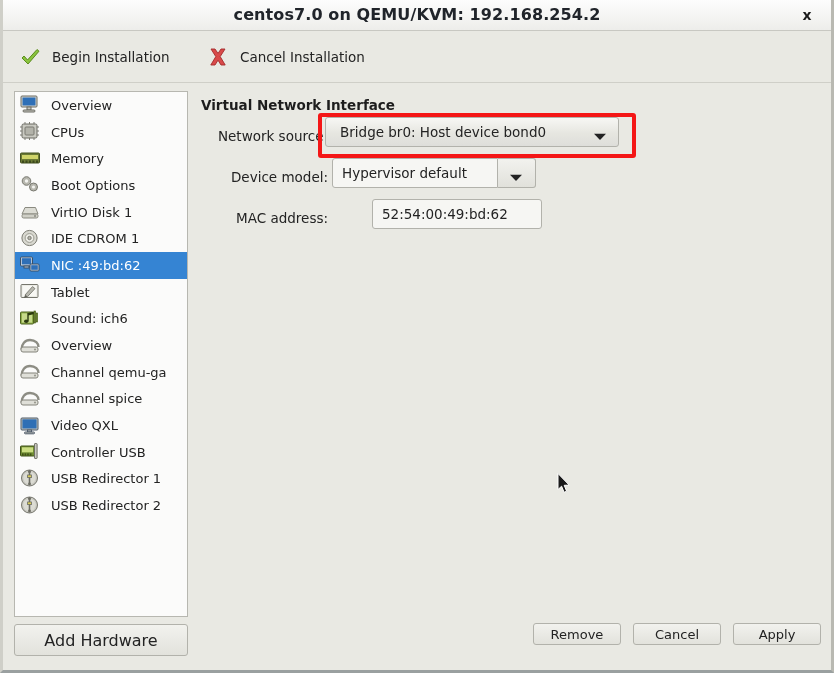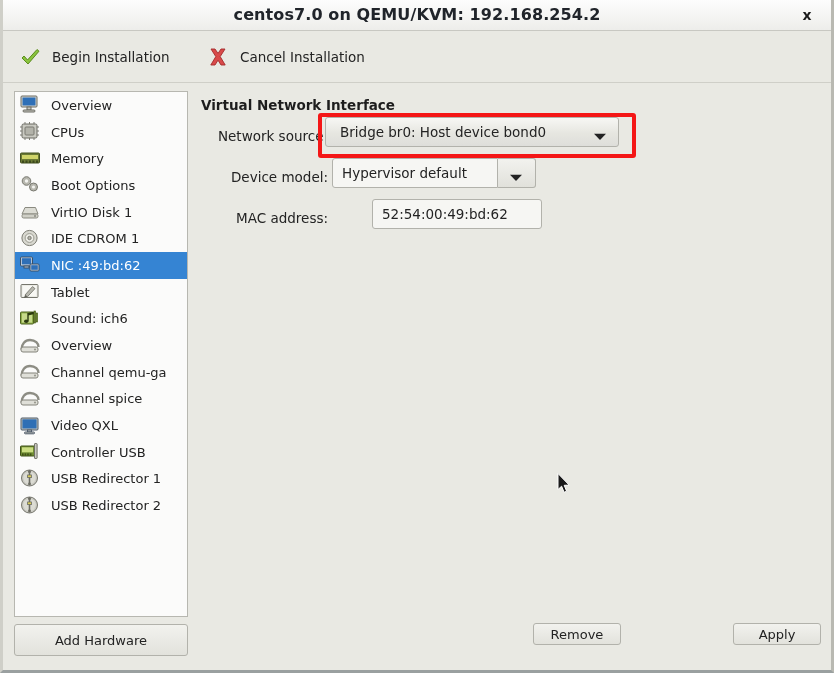--- a/index.html
+++ b/index.html
@@ -117,21 +117,21 @@
 
   
   #add-hardware {
     position: absolute;
     left: 11px; top: 624px;
     width: 174px; height: 32px;
     background: linear-gradient(to bottom, #f2f2ee 0%, #e2e2dc 100%);
     border: 1px solid #b2b2ab;
     border-radius: 3px;
     box-sizing: border-box;
-    font-size: 13px;
+    font-size: 16px;
     color: #232323;
     display: flex;
     align-items: center;
     justify-content: center;
     cursor: pointer;
   }
 
   
   #main {
     position: absolute;
@@ -505,20 +505,23 @@
       <span id="mac-address-value">52:54:00:49:bd:62</span>
     </div>
 
   </div>
 
   <div id="highlight-box"></div>
 
   <div class="btm-btn" id="btn-remove">
     <span>Remove</span>
   </div>
+  <div class="btm-btn" id="btn-cancel">
+    <span>Cancel</span>
+  </div>
   <div class="btm-btn" id="btn-apply">
     <span>Apply</span>
   </div>
 
   <div id="cursor">
     <svg viewBox="0 0 14 21" width="14" height="21">
       <path d="M1 0.5 L1 16.5 L4.6 13.2 L7.1 19.3 L9.6 18.2 L7.2 12.3 L12.2 12.1 Z" fill="#1a1a1a" stroke="#ffffff" stroke-width="1"></path>
     </svg>
   </div>
 

